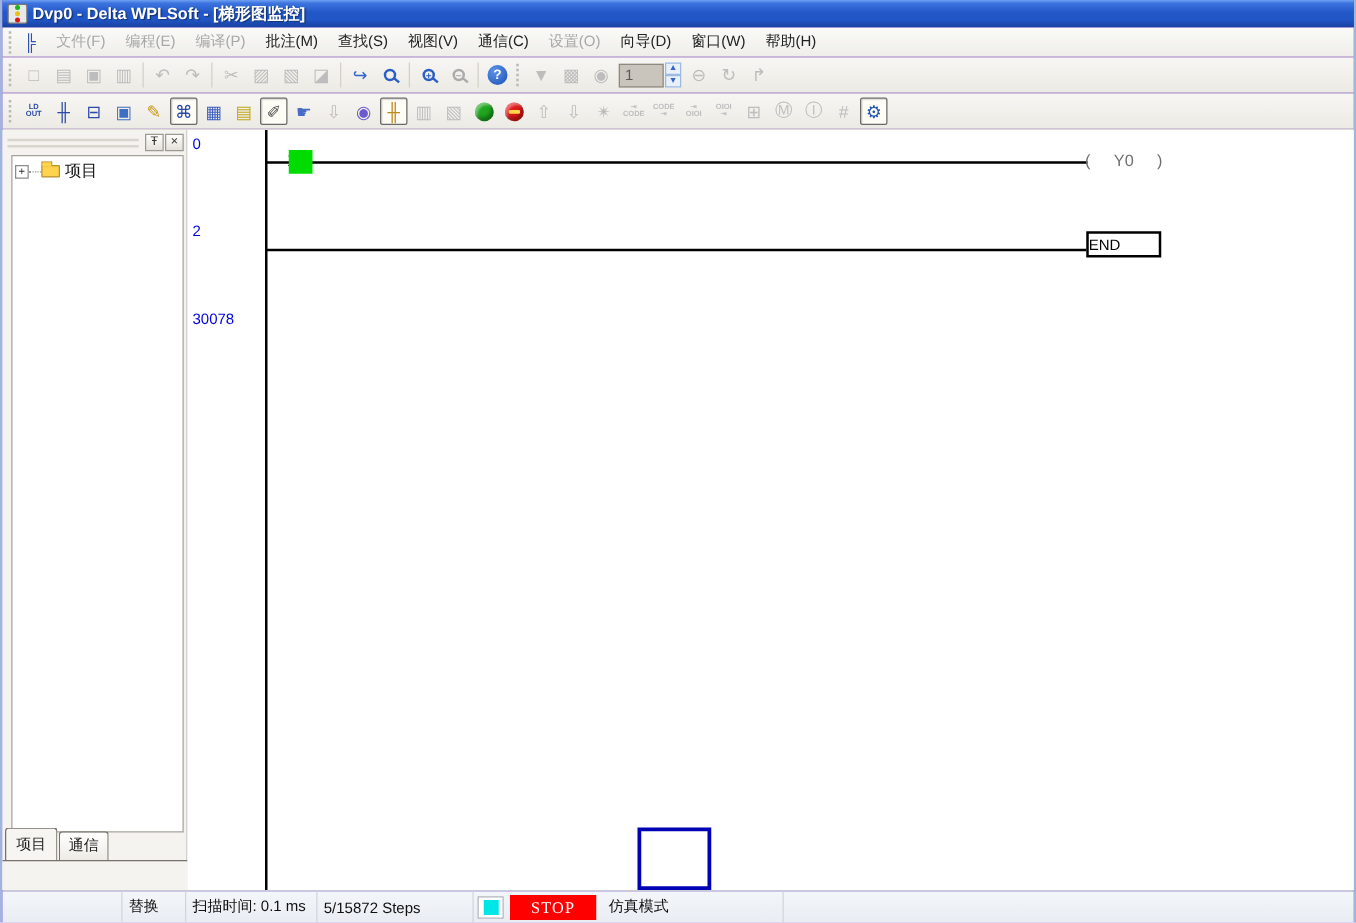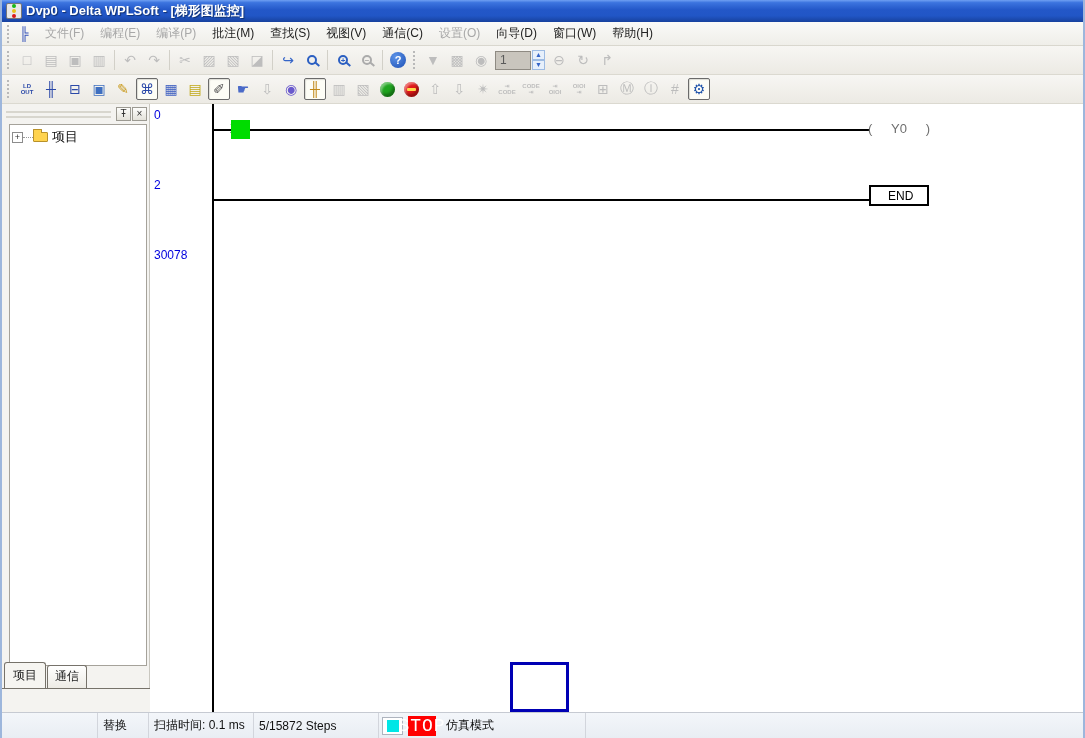--- a/index.html
+++ b/index.html
@@ -57,30 +57,30 @@
 
   
   .editor { position:relative; flex:1; height:608px; background:#fff; overflow:hidden; }
   .gutter-num { position:absolute; left:4px; color:#0000DE; font-size:12px; }
   .rail { position:absolute; left:62px; top:0; width:2px; height:608px; background:#000; }
   .rung-line { position:absolute; height:2px; background:#000; }
   .contact-box { position:absolute; width:19px; height:19px; background:#00DC00; }
   .contact-label { position:absolute; font-size:12px; color:#000; }
   .coil { position:absolute; display:flex; color:#6F6F6F; font-size:13px; }
   .coil span { display:inline-block; }
-  .end-box { position:absolute; width:60px; height:21px; border:2px solid #000; background:#fff; font-size:12px; color:#000; padding:2px 0 0 17px; }
+  .end-box { position:absolute; width:60px; height:21px; border:2px solid #000; background:#fff; font-size:12px; color:#000; padding:2px 0 0 0; }
   .cursor-box { position:absolute; border:3px solid #0000B4; background:transparent; }
 
   
   .statusbar { height:26px; background:linear-gradient(180deg,#F3F6FA,#E9EDF3); border-top:1px solid #C6CAD2; display:flex; align-items:center; font-size:12px; color:#111; }
   .sb-cell { height:100%; display:flex; align-items:center; border-right:1px solid #D2D5DC; padding-left:5px; white-space:nowrap; }
   .sb-blank { width:96px; border-right:1px solid #D2D5DC; height:100%; }
   .indicator-box { width:21px; height:18px; background:#fff; border:1px solid #AEB4BE; display:flex; align-items:center; justify-content:center; margin:0 3px; }
   .indicator { width:12px; height:12px; background:#00E6E6; }
-  .stop-badge { width:28px; height:20px; background:#FF0000; color:#fff; font-family:Liberation Mono, monospace; font-size:18px; display:flex; align-items:center; justify-content:center; letter-spacing:1px; margin-right:5px; }
+  .stop-badge { width:69px; height:20px; background:#FF0000; color:#fff; font-family:Liberation Serif, serif; font-size:13px; display:flex; align-items:center; justify-content:center; letter-spacing:1px; margin-right:5px; }
 </style>
 </head>
 <body>
 
 <div class="window">
 
   <div class="titlebar">
     <span class="app-icon">
       <i style="background:#18B818"></i>
       <i style="background:#E8C018"></i>

